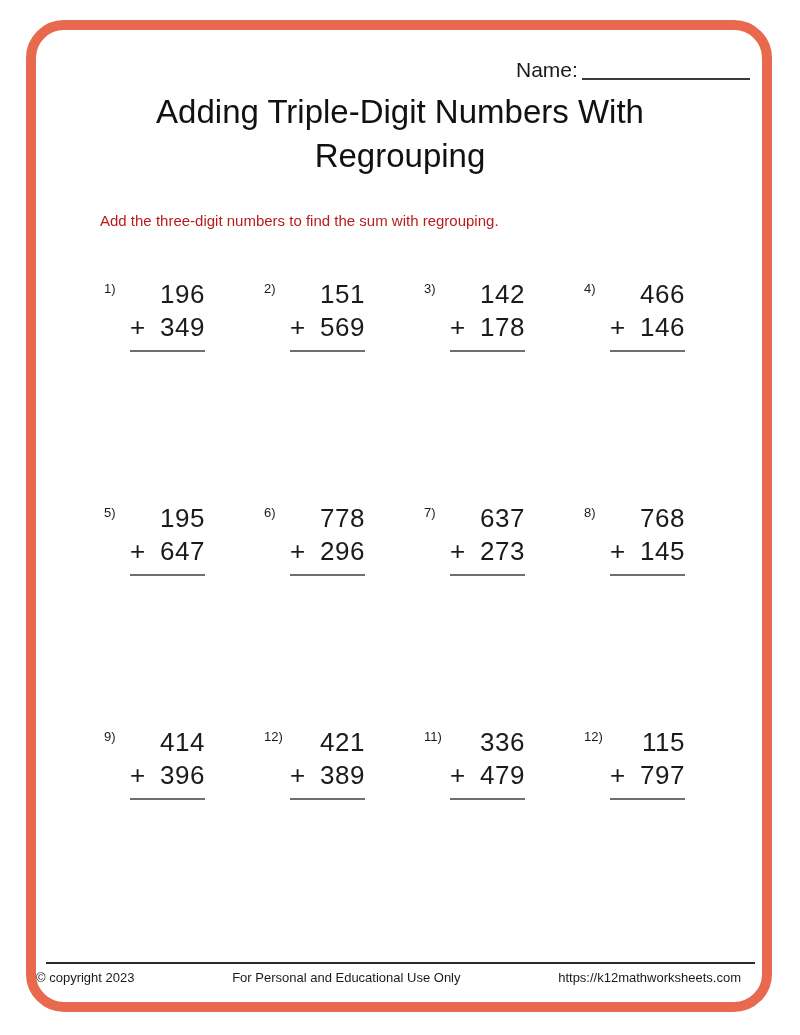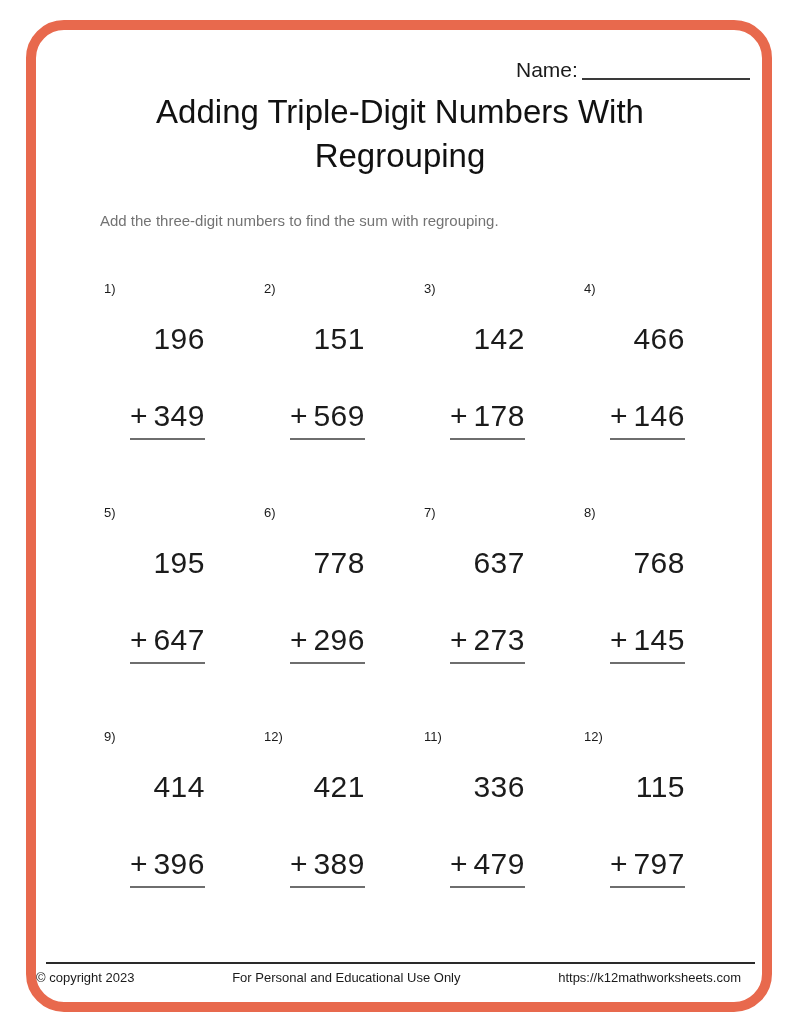--- a/index.html
+++ b/index.html
@@ -57,21 +57,21 @@
     line-height: 44px;
     font-weight: 400;
     color: #111111;
   }
   .instruction {
     position: absolute;
     top: 212px;
     left: 100px;
     margin: 0;
     font-size: 15px;
-    color: #737373;
+    color: #b91c1c;
   }
   .problems {
     position: absolute;
     left: 104px;
     top: 278px;
     display: grid;
     grid-template-columns: repeat(4, 160px);
     grid-auto-rows: 224px;
   }
   .problem {
@@ -84,25 +84,24 @@
     padding-top: 3px;
     color: #1b1b1b;
   }
   .stack {
     width: 75px;
     text-align: right;
     border-bottom: 2px solid #6e6e6e;
     padding-bottom: 6px;
   }
   .top-num, .add-row {
-    font-size: 30px;
+    font-size: 26px;
     line-height: 33px;
     color: #1b1b1b;
     letter-spacing: 0.5px;
-    margin-top: 44px;
   }
   .add-row {
     display: flex;
     justify-content: space-between;
     align-items: baseline;
   }
   .plus { text-align: left; }
   .footer-line {
     position: absolute;
     left: 46px;

